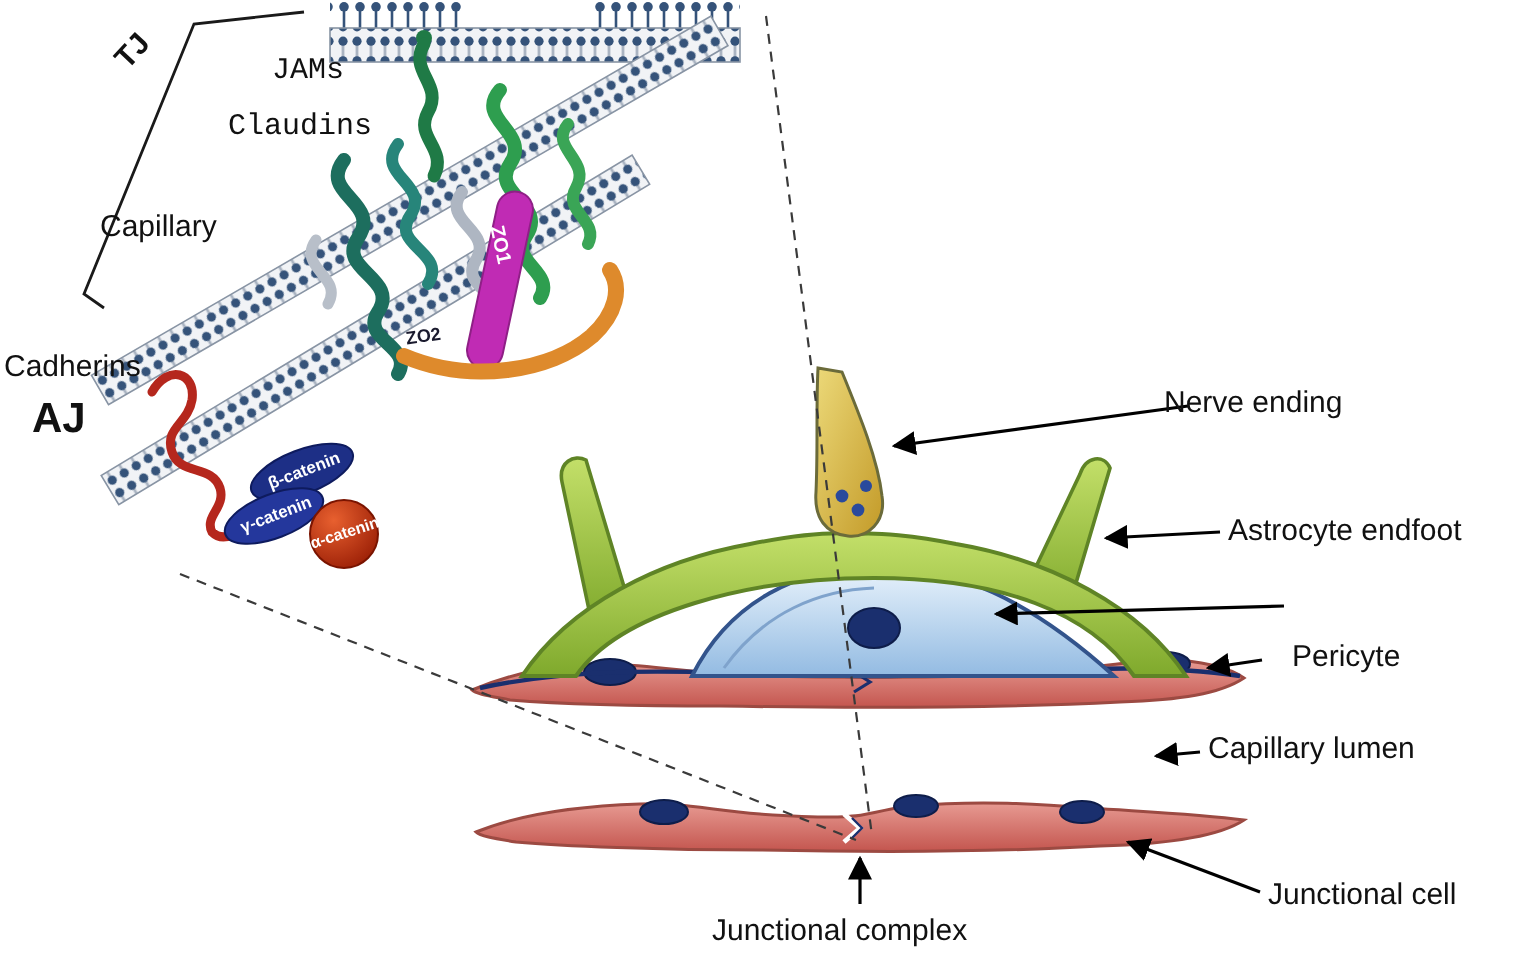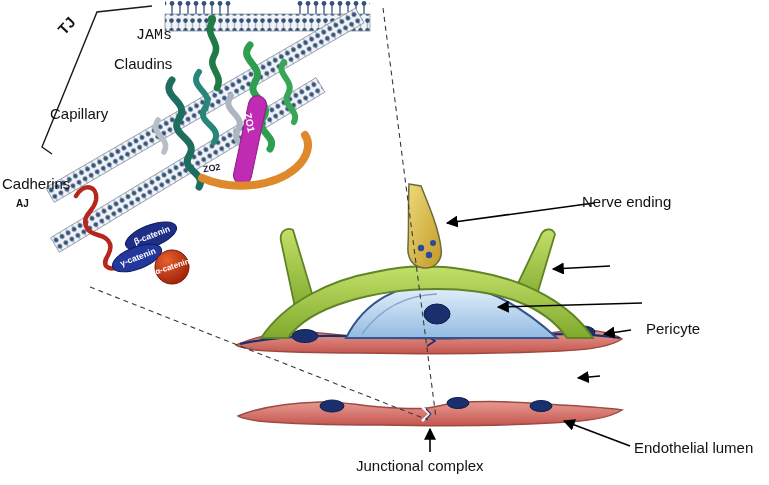--- a/index.html
+++ b/index.html
@@ -141,29 +141,31 @@
     <line x1="642" y1="303" x2="498" y2="307" marker-end="url(#ah)"></line>
     <line x1="631" y1="330" x2="604" y2="334" marker-end="url(#ah)"></line>
     <line x1="600" y1="376" x2="578" y2="378" marker-end="url(#ah)"></line>
     <line x1="630" y1="446" x2="564" y2="421" marker-end="url(#ah)"></line>
     <line x1="430" y1="452" x2="430" y2="429" marker-end="url(#ah)"></line>
   </g>
 </svg>
 
 <div class="fig-label b" style="left:58px; top:18px; transform:rotate(-47deg);">TJ</div>
 <div class="fig-label" style="left:136px; top:28px;font-family:Liberation Mono, monospace;">JAMs</div>
-<div class="fig-label" style="left:114px; top:56px;">Claudins</div>
+<div class="fig-label" style="left:114px; top:56px;font-family:Liberation Mono, monospace;">Claudins</div>
 <div class="fig-label" style="left:50px; top:106px;">Capillary</div>
 <div class="fig-label" style="left:2px; top:176px;">Cadherins</div>
-<div class="fig-label b" style="left:16px; top:199px; font-size:10px;">AJ</div>
+<div class="fig-label b" style="left:16px; top:199px; font-size:21px;">AJ</div>
 
 <div class="protein-tag" style="left:252px; top:112px; font-size:10px; transform:rotate(78deg); transform-origin:left top;">ZO1</div>
 <div class="dark-tag" style="left:203px; top:164px; font-size:9px; transform:rotate(-8deg);">ZO2</div>
 <div class="protein-tag" style="left:124px; top:231px; width:56px; text-align:center; font-size:8.5px; transform:rotate(-21deg);">β-catenin</div>
 <div class="protein-tag" style="left:110px; top:253px; width:56px; text-align:center; font-size:8.5px; transform:rotate(-21deg);">γ-catenin</div>
 <div class="protein-tag" style="left:146px; top:263px; width:53px; text-align:center; font-size:8px; transform:rotate(-18deg);">α-catenin</div>
 
 <div class="fig-label" style="left:582px; top:194px;">Nerve ending</div>
+<div class="fig-label" style="left:614px; top:258px;">Astrocyte endfoot</div>
 <div class="fig-label" style="left:646px; top:295px;margin-top:26px;">Pericyte</div>
-<div class="fig-label" style="left:634px; top:440px;">Endothelial lumen</div>
+<div class="fig-label" style="left:604px; top:367px;">Capillary lumen</div>
+<div class="fig-label" style="left:634px; top:440px;">Junctional cell</div>
 <div class="fig-label" style="left:356px; top:458px;">Junctional complex</div>
 
 </div>
 
 </body></html>

